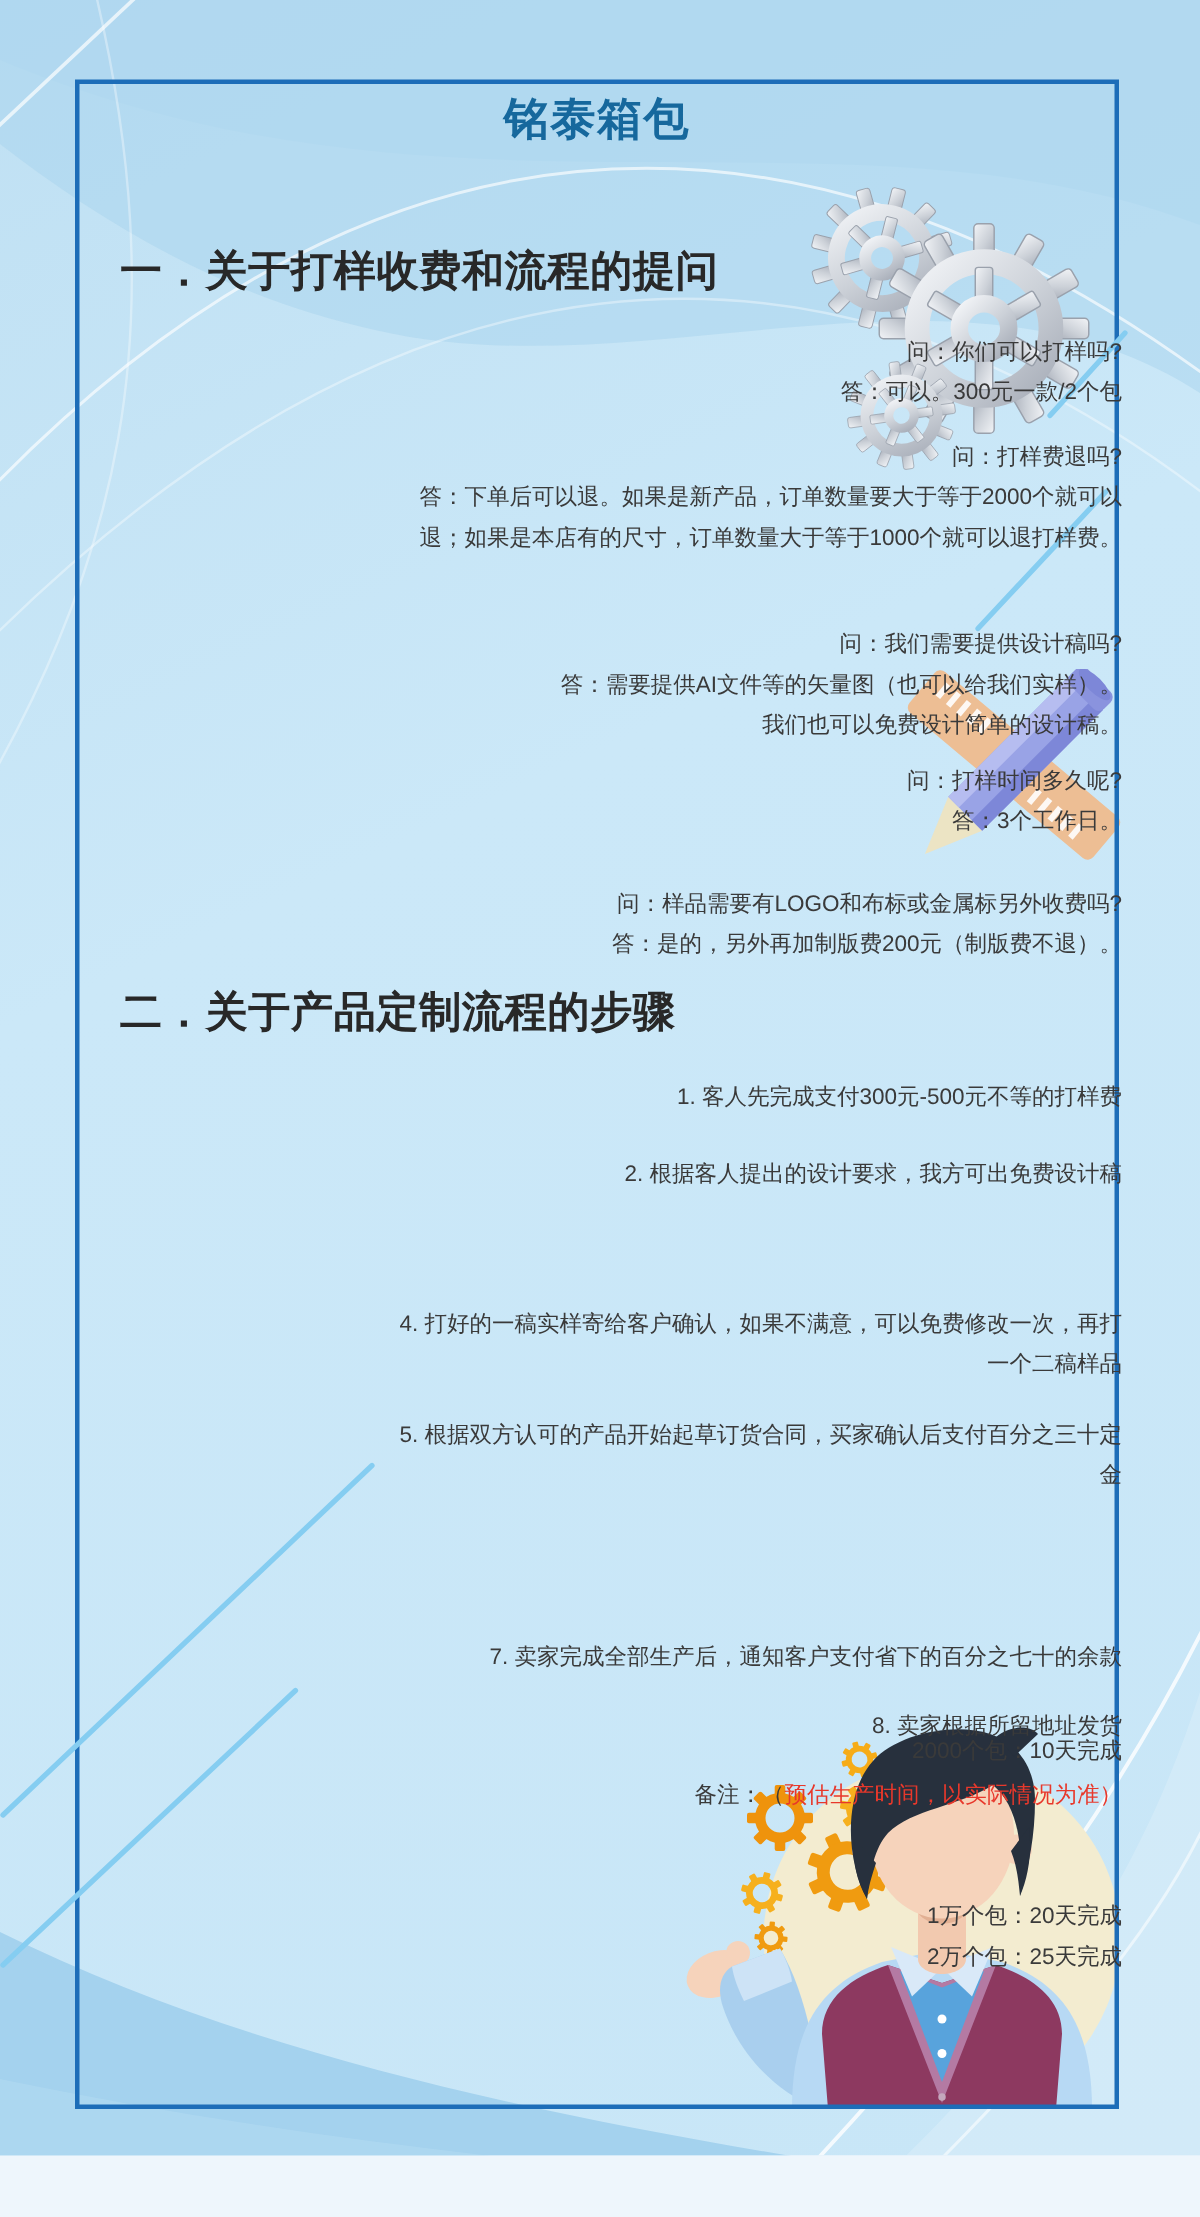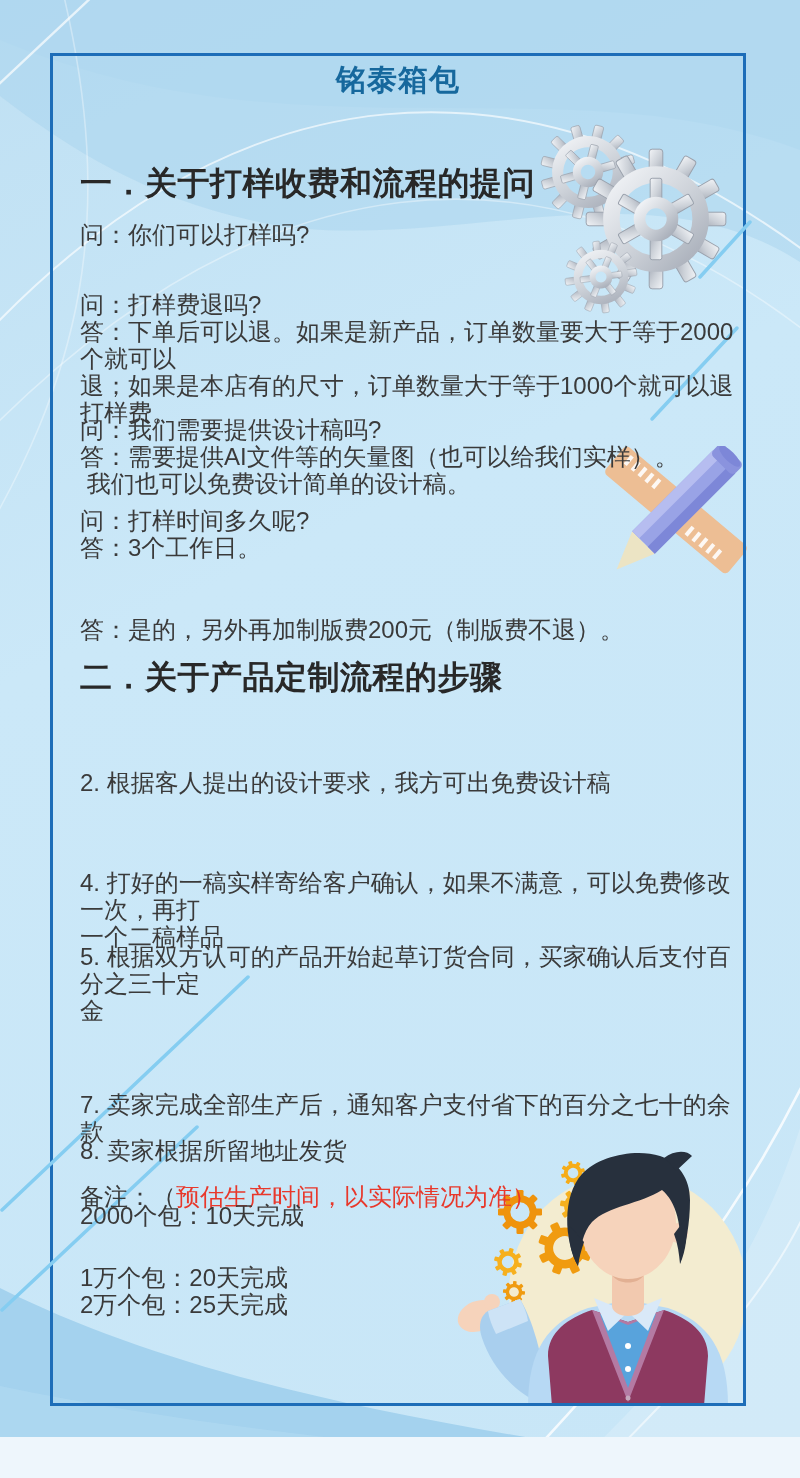--- a/index.html
+++ b/index.html
@@ -5,23 +5,23 @@
   html,body{margin:0;padding:0;background:#eef6fc;}
   .canvas{
     position:relative;width:800px;height:1437px;overflow:hidden;
     background:linear-gradient(155deg,#bfe0f3 0%,#cbe8f8 38%,#c8e6f7 100%);
     font-family:"Liberation Sans","DejaVu Sans",sans-serif;
   }
   .canvas svg{position:absolute;pointer-events:none;}
   .frame{position:absolute;left:50px;top:53px;width:690px;height:1347px;border:3px solid #1d6db8;}
   .title{position:absolute;left:50px;top:60px;width:696px;text-align:center;
          color:#16689d;font-weight:bold;font-size:30px;line-height:39px;letter-spacing:1px;}
-  .sec-heading{position:absolute;left:80px;margin:0;font-size:32px;font-weight:bold;color:#282828;letter-spacing:0.5px;}
-  .txt{position:absolute;left:80px;width:668px;margin:0;font-size:24px;line-height:27px;
-       color:#3a3a3a;white-space:pre-line;}
+  .sec-heading{position:absolute;left:80px;margin:0;font-size:28px;font-weight:bold;color:#282828;letter-spacing:0.5px;}
+  .txt{position:absolute;left:80px;width:668px;margin:0;font-size:15px;line-height:27px;
+       color:#3a3a3a;white-space:pre-line;text-align:right;}
   .notes-red{color:#e8382b;}
 </style>
 </head>
 <body>
 
 <div class="canvas">
 
   <svg width="800" height="1478" viewBox="0 0 800 1478" style="left:0;top:0;">
     <path d="M0,0 H800 V150 C560,60 300,165 0,40 Z" fill="#b4daf1" opacity="0.55"></path>
     <path d="M0,0 H800 V262 C640,158 430,262 250,220 C150,198 70,150 0,96 Z" fill="#a8d3ee" opacity="0.5"></path>
@@ -161,42 +161,45 @@
     </g>
   </svg>
 
   <div class="title">
     <div>铭泰箱包</div>
   </div>
 
   <h2 class="sec-heading" style="top:162px;">一．关于打样收费和流程的提问</h2>
 
   <p class="txt" style="top:221px">问：你们可以打样吗?</p>
+  <p class="txt" style="top:248px">答：可以。300元一款/2个包</p>
 
   <p class="txt" style="top:291px">问：打样费退吗?</p>
   <p class="txt" style="top:318px">答：下单后可以退。如果是新产品，订单数量要大于等于2000个就可以
 退；如果是本店有的尺寸，订单数量大于等于1000个就可以退打样费。</p>
 
   <p class="txt" style="top:443px">答：需要提供AI文件等的矢量图（也可以给我们实样）。
 &nbsp;我们也可以免费设计简单的设计稿。</p>
   <p class="txt" style="top:416px">问：我们需要提供设计稿吗?</p>
 
   <p class="txt" style="top:507px">问：打样时间多久呢?</p>
   <p class="txt" style="top:534px">答：3个工作日。</p>
 
+  <p class="txt" style="top:589px">问：样品需要有LOGO和布标或金属标另外收费吗?</p>
   <p class="txt" style="top:616px">答：是的，另外再加制版费200元（制版费不退）。</p>
 
   <h2 class="sec-heading" style="top:656px;">二．关于产品定制流程的步骤</h2>
 
+  <p class="txt" style="top:718px">1. 客人先完成支付300元-500元不等的打样费</p>
   <p class="txt" style="top:769px">2. 根据客人提出的设计要求，我方可出免费设计稿</p>
   <p class="txt" style="top:869px">4. 打好的一稿实样寄给客户确认，如果不满意，可以免费修改一次，再打
 一个二稿样品</p>
   <p class="txt" style="top:943px">5. 根据双方认可的产品开始起草订货合同，买家确认后支付百分之三十定
 金</p>
   <p class="txt" style="top:1091px">7. 卖家完成全部生产后，通知客户支付省下的百分之七十的余款</p>
   <p class="txt" style="top:1137px">8. 卖家根据所留地址发货</p>
 
   <p class="txt" style="top:1183px"><span>备注：（</span><span class="notes-red">预估生产时间，以实际情况为准）</span></p>
-  <p class="txt" style="top:1202px">2000个包：10天完成</p>
+  <p class="txt" style="top:1154px">2000个包：10天完成</p>
   <p class="txt" style="top:1264px">1万个包：20天完成</p>
   <p class="txt" style="top:1291px">2万个包：25天完成</p>
 
 </div>
 
 </body></html>

